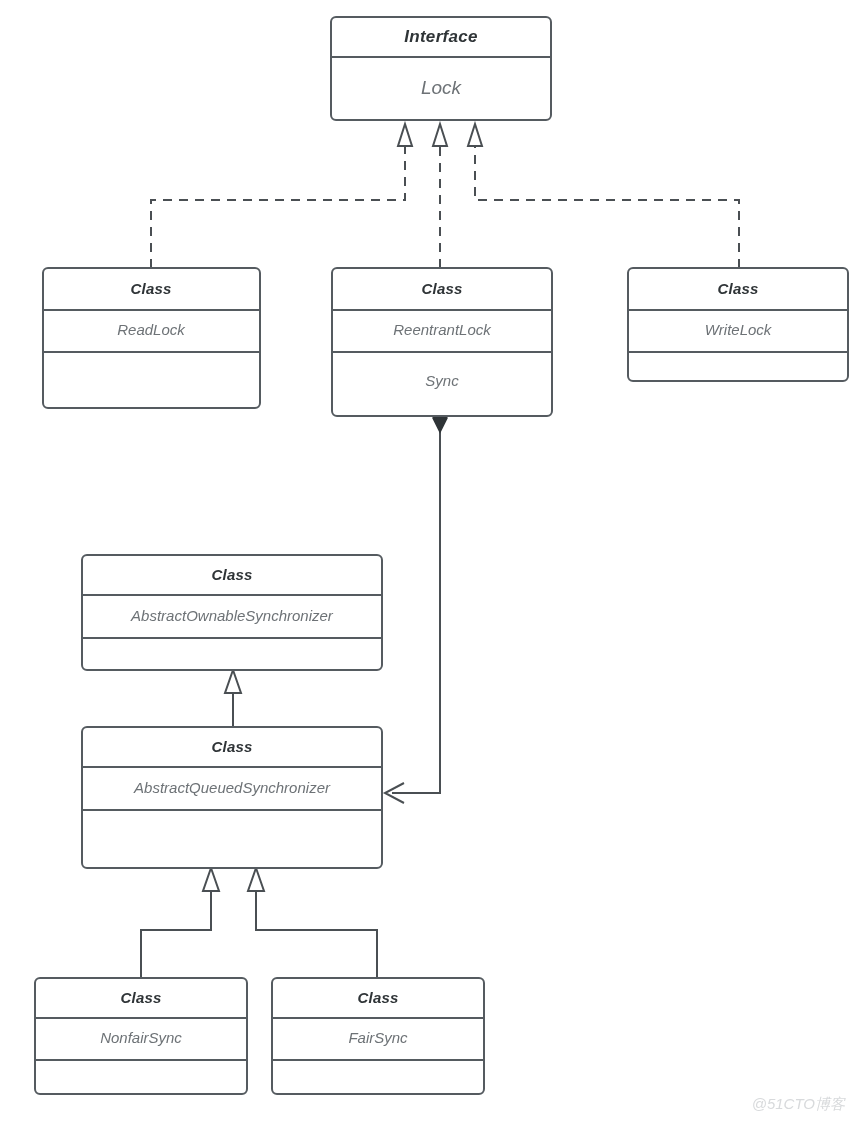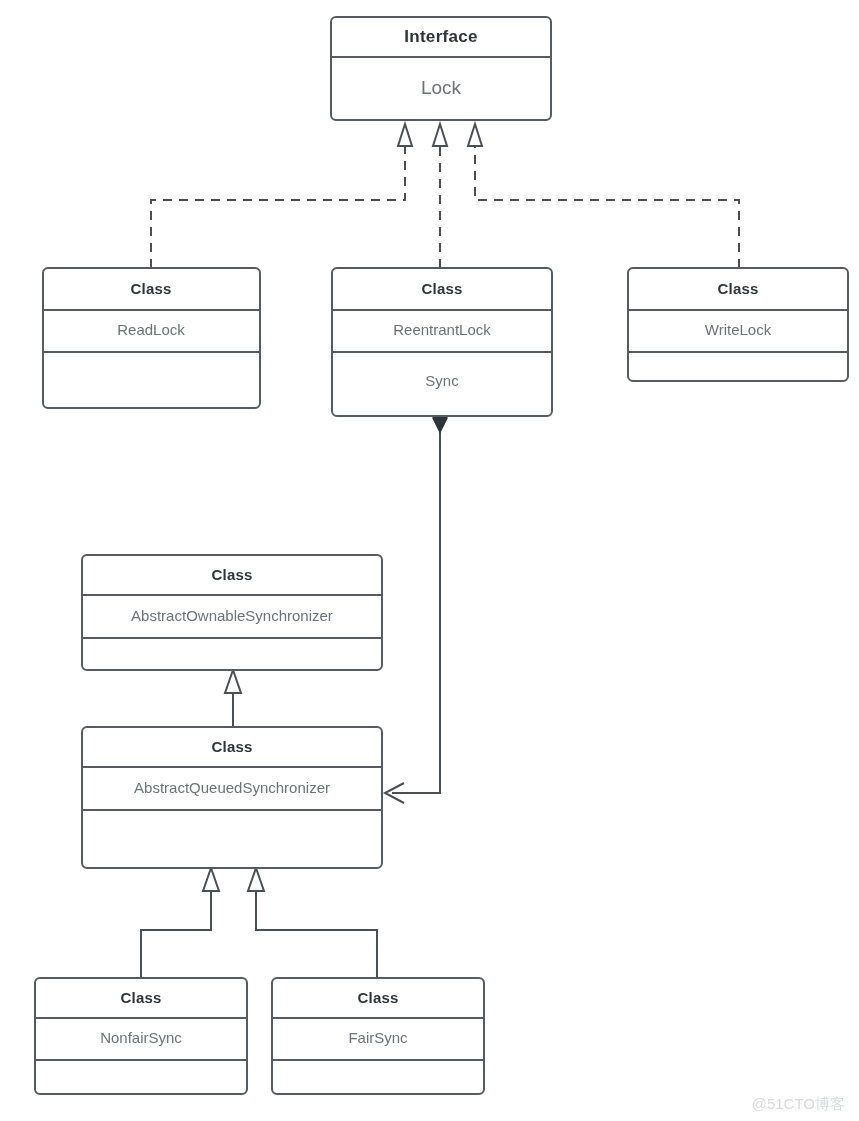--- a/index.html
+++ b/index.html
@@ -9,20 +9,21 @@
   }
   body {
     font-family: "Liberation Sans", sans-serif;
   }
   #canvas {
     position: relative;
     width: 859px;
     height: 1121px;
     background: #ffffff;
     overflow: hidden;
+    font-style: italic;
   }
   svg#diagram {
     position: absolute;
     left: 0;
     top: 0;
     width: 859px;
     height: 1121px;
   }
   .uml-box-rect {
     fill: #ffffff;

